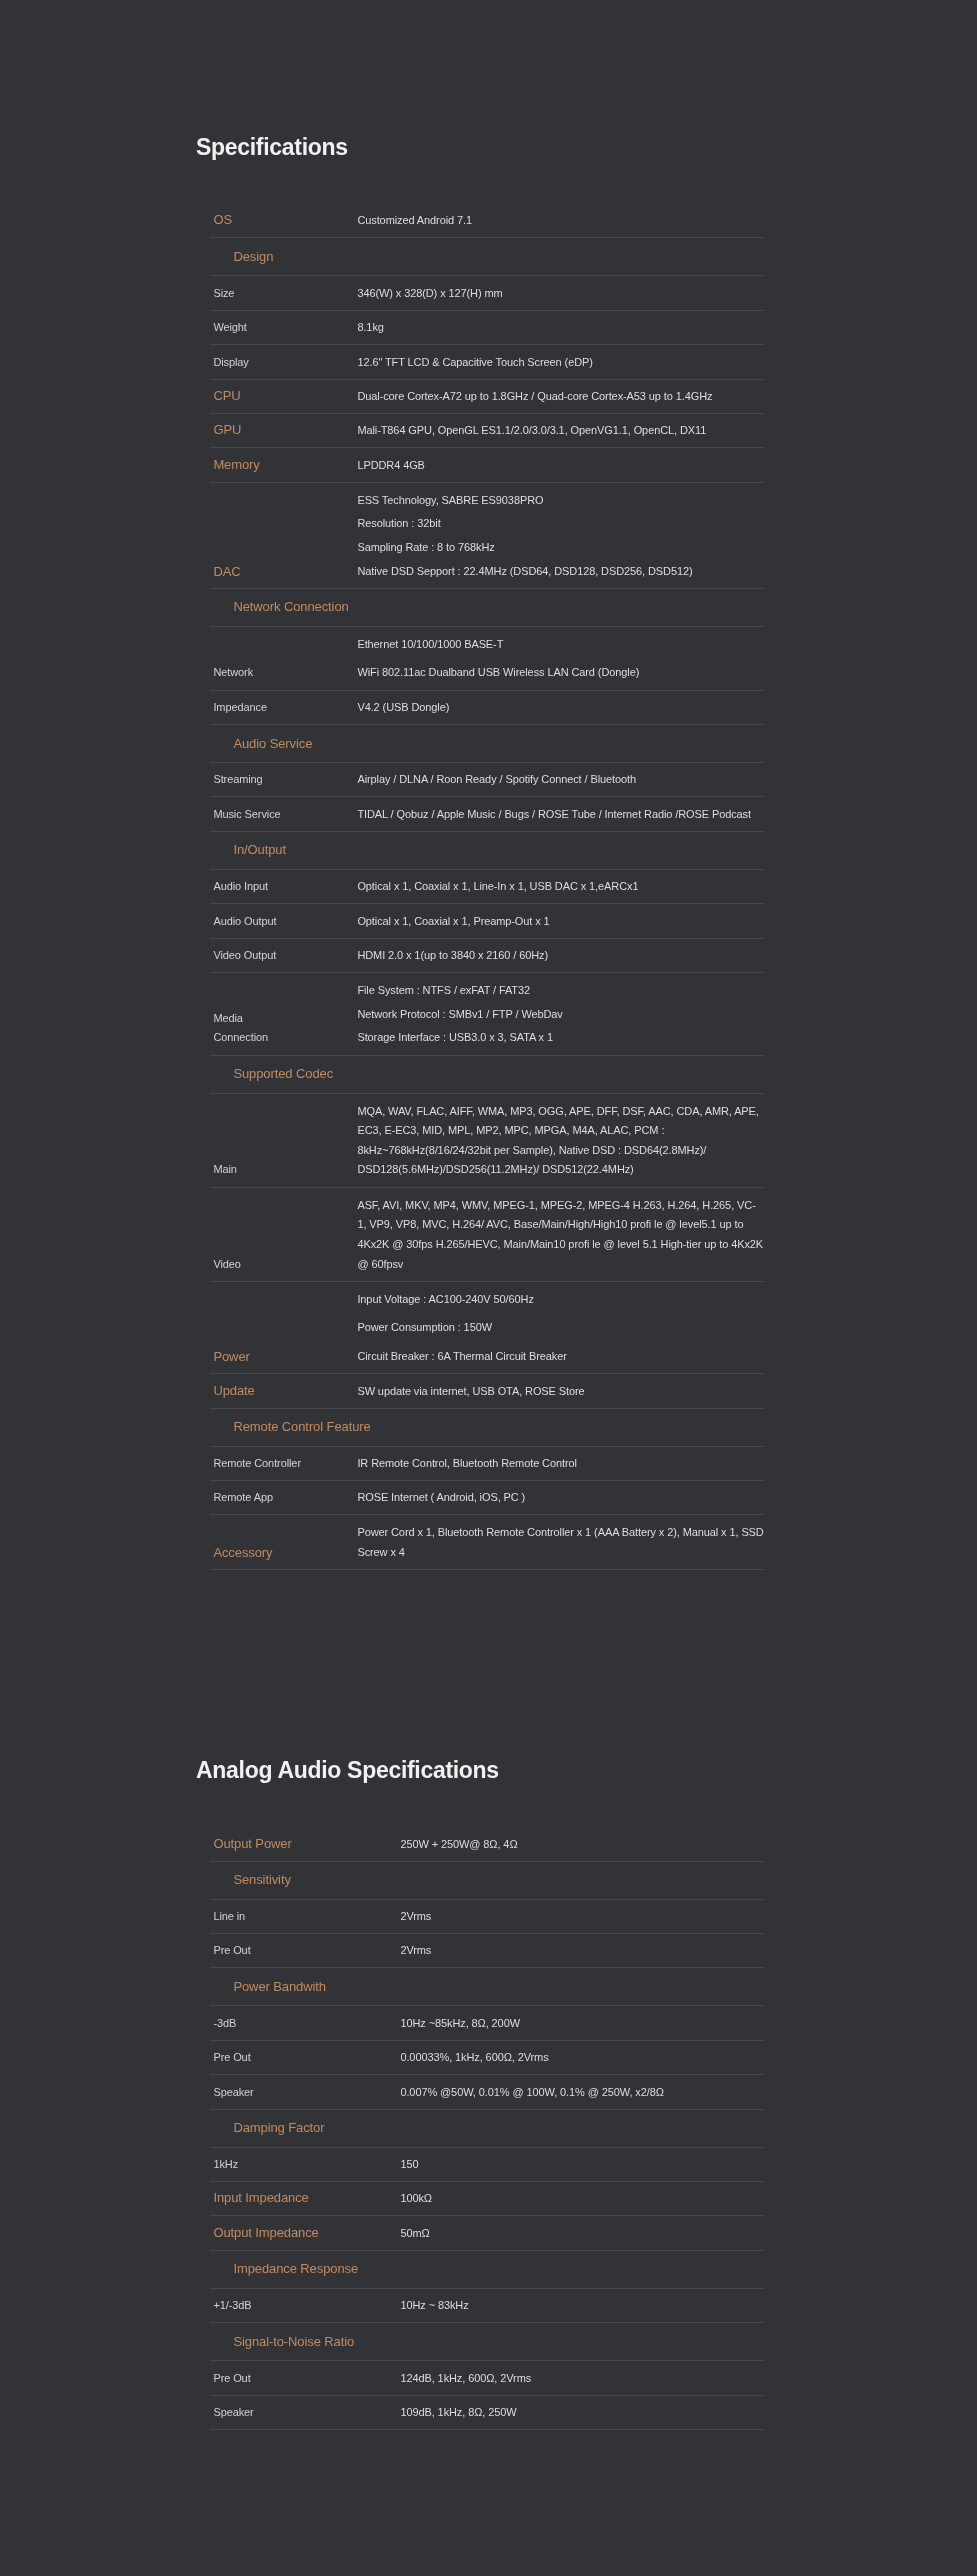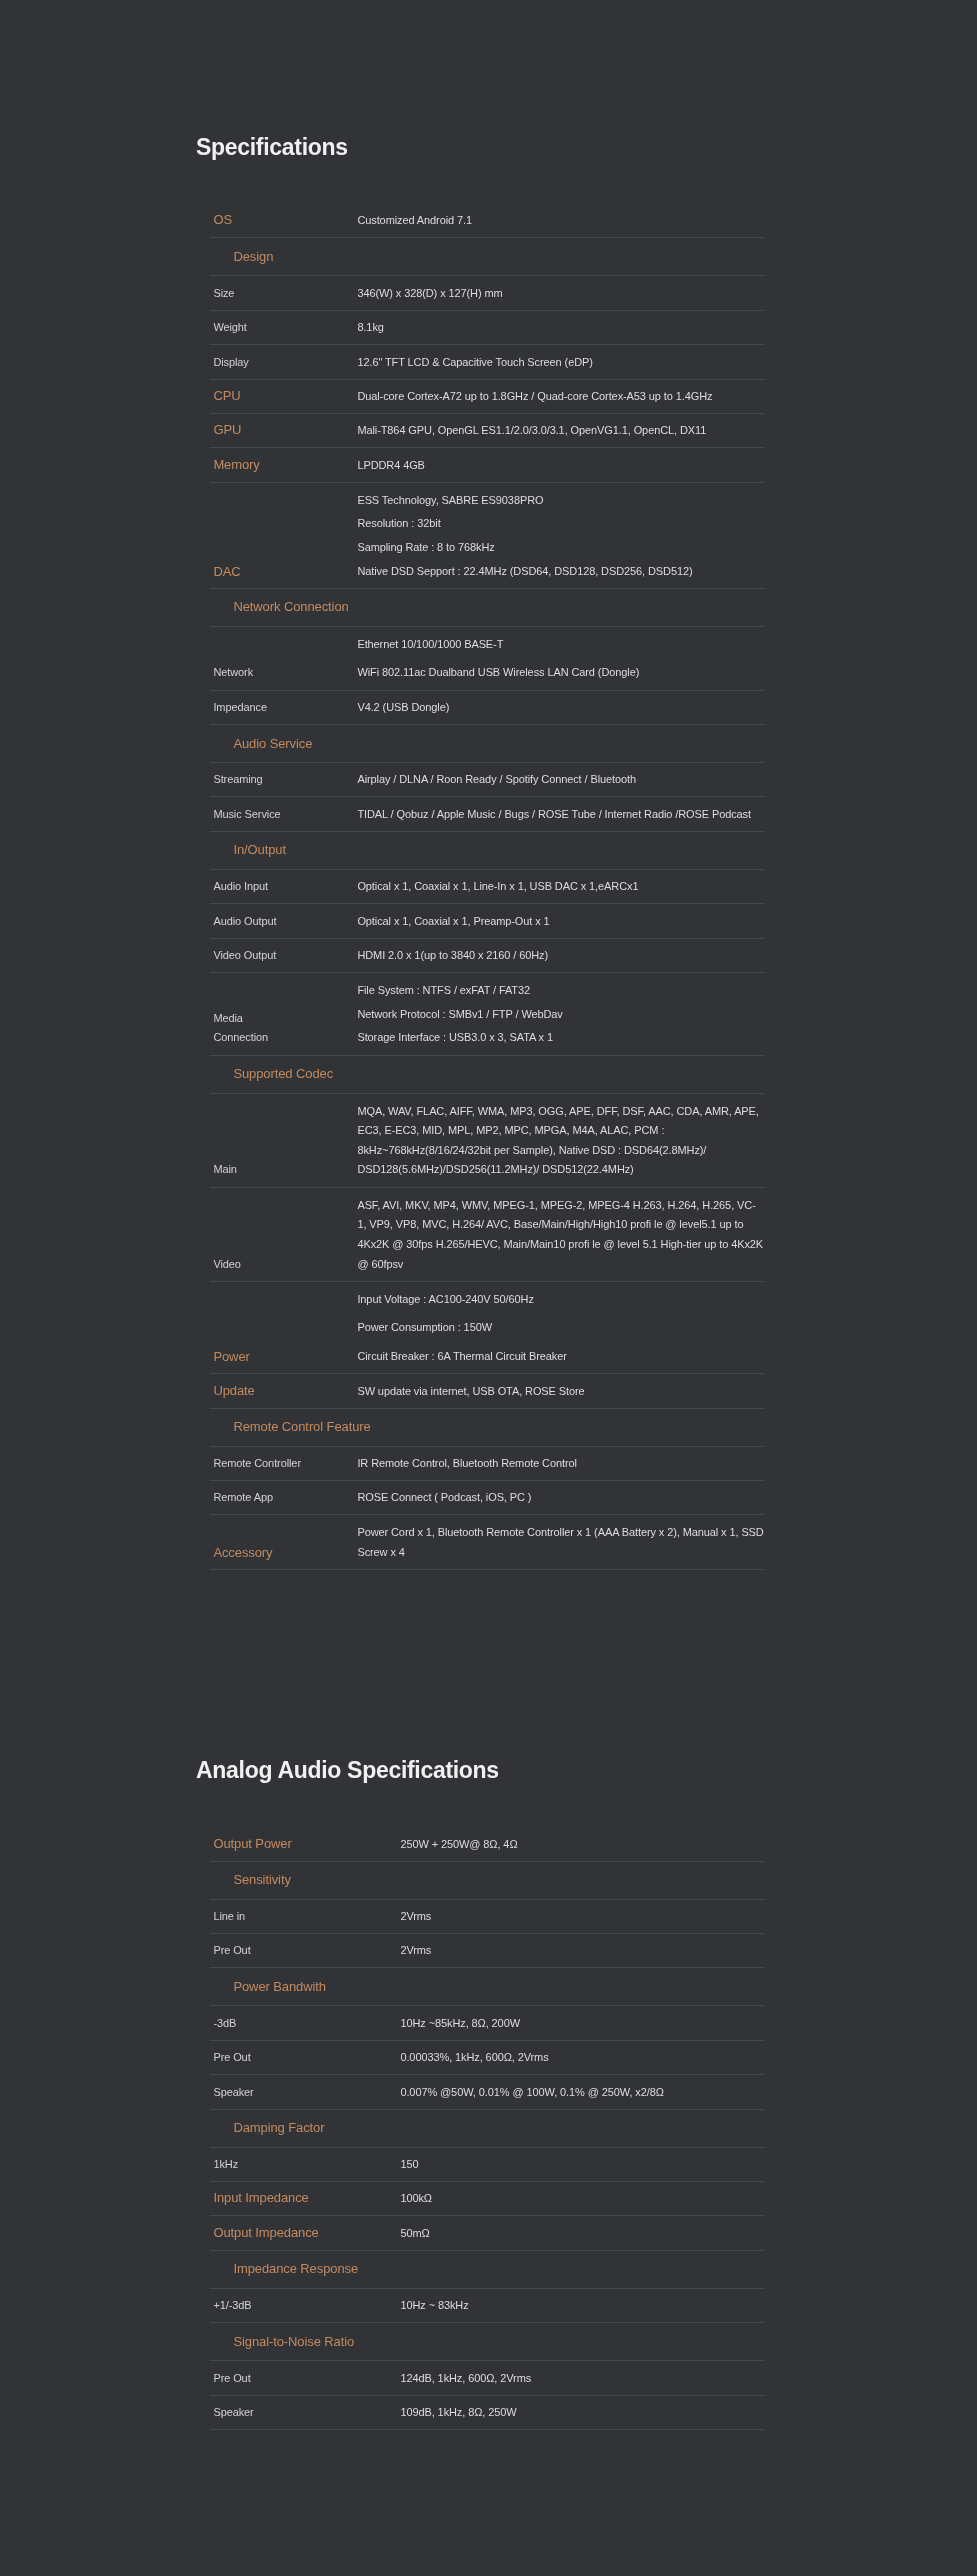--- a/index.html
+++ b/index.html
@@ -226,21 +226,21 @@
       </div>
       <div class="spec-row">
         <div class="spec-label">Remote Controller</div>
         <div class="spec-value">
           <p>IR Remote Control, Bluetooth Remote Control</p>
         </div>
       </div>
       <div class="spec-row">
         <div class="spec-label">Remote App</div>
         <div class="spec-value">
-          <p>ROSE Connect ( Podcast, iOS, PC )</p>
+          <p>ROSE Internet ( Android, iOS, PC )</p>
         </div>
       </div>
       <div class="spec-row accent multiline">
         <div class="spec-label">Accessory</div>
         <div class="spec-value">
           <p>Power Cord x 1, Bluetooth Remote Controller x 1 (AAA Battery x 2), Manual x 1, SSD Screw x 4</p>
         </div>
       </div>
     </div>
 

